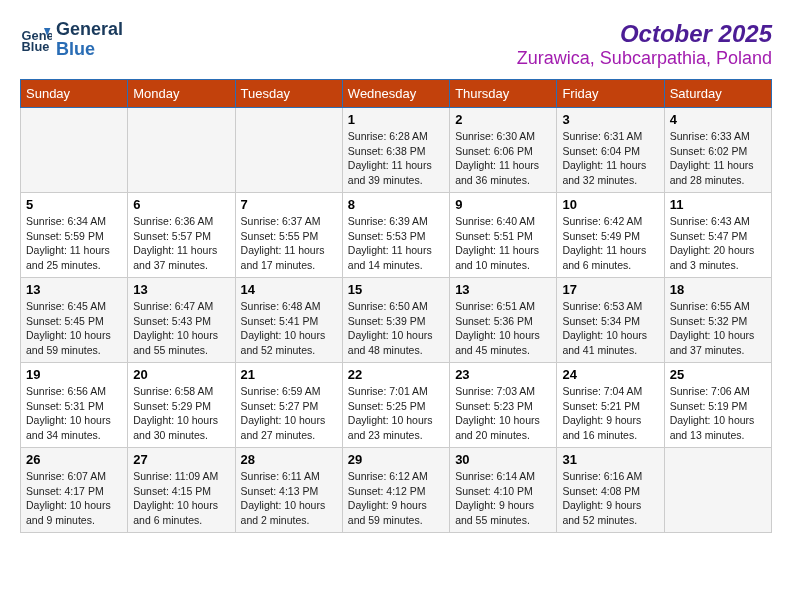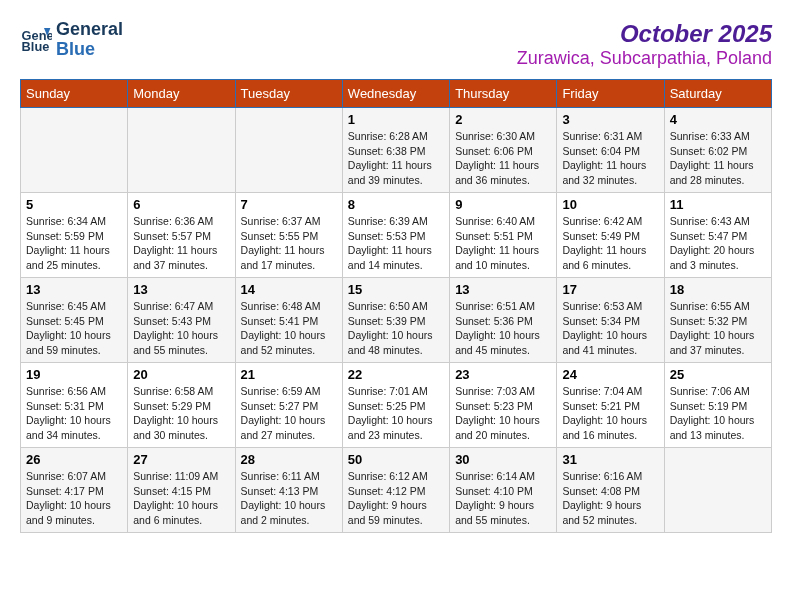--- a/index.html
+++ b/index.html
@@ -213,40 +213,40 @@
           <span class="day-detail">Sunrise: 7:01 AM</span><br>
           <span class="day-detail">Sunset: 5:25 PM</span><br>
           <span class="day-detail">Daylight: 10 hours and 23 minutes.</span></td>
         <td><span class="day-number">23</span>
           <span class="day-detail">Sunrise: 7:03 AM</span><br>
           <span class="day-detail">Sunset: 5:23 PM</span><br>
           <span class="day-detail">Daylight: 10 hours and 20 minutes.</span></td>
         <td><span class="day-number">24</span>
           <span class="day-detail">Sunrise: 7:04 AM</span><br>
           <span class="day-detail">Sunset: 5:21 PM</span><br>
-          <span class="day-detail">Daylight: 10 hours and 16 minutes.</span></td>
+          <span class="day-detail">Daylight: 9 hours and 16 minutes.</span></td>
         <td><span class="day-number">25</span>
           <span class="day-detail">Sunrise: 7:06 AM</span><br>
           <span class="day-detail">Sunset: 5:19 PM</span><br>
           <span class="day-detail">Daylight: 10 hours and 13 minutes.</span></td>
       </tr>
       <tr>
         <td><span class="day-number">26</span>
           <span class="day-detail">Sunrise: 6:07 AM</span><br>
           <span class="day-detail">Sunset: 4:17 PM</span><br>
           <span class="day-detail">Daylight: 10 hours and 9 minutes.</span></td>
         <td><span class="day-number">27</span>
           <span class="day-detail">Sunrise: 11:09 AM</span><br>
           <span class="day-detail">Sunset: 4:15 PM</span><br>
           <span class="day-detail">Daylight: 10 hours and 6 minutes.</span></td>
         <td><span class="day-number">28</span>
           <span class="day-detail">Sunrise: 6:11 AM</span><br>
           <span class="day-detail">Sunset: 4:13 PM</span><br>
           <span class="day-detail">Daylight: 10 hours and 2 minutes.</span></td>
-        <td><span class="day-number">50</span>
+        <td><span class="day-number">29</span>
           <span class="day-detail">Sunrise: 6:12 AM</span><br>
           <span class="day-detail">Sunset: 4:12 PM</span><br>
           <span class="day-detail">Daylight: 9 hours and 59 minutes.</span></td>
         <td><span class="day-number">30</span>
           <span class="day-detail">Sunrise: 6:14 AM</span><br>
           <span class="day-detail">Sunset: 4:10 PM</span><br>
           <span class="day-detail">Daylight: 9 hours and 55 minutes.</span></td>
         <td><span class="day-number">31</span>
           <span class="day-detail">Sunrise: 6:16 AM</span><br>
           <span class="day-detail">Sunset: 4:08 PM</span><br>

